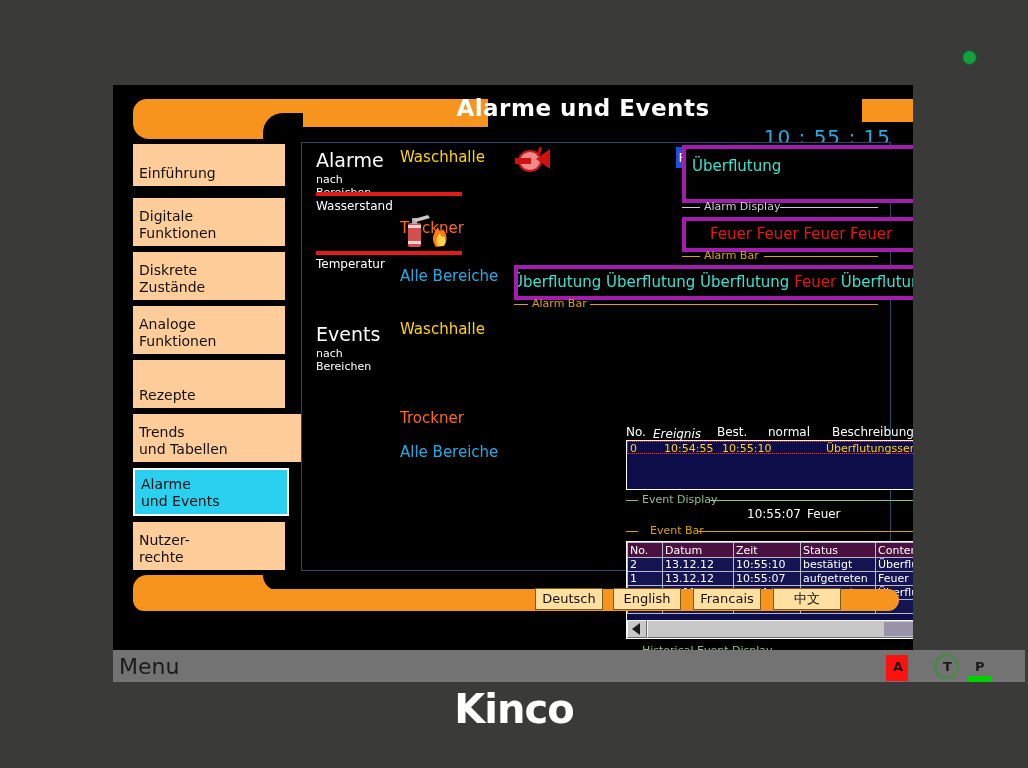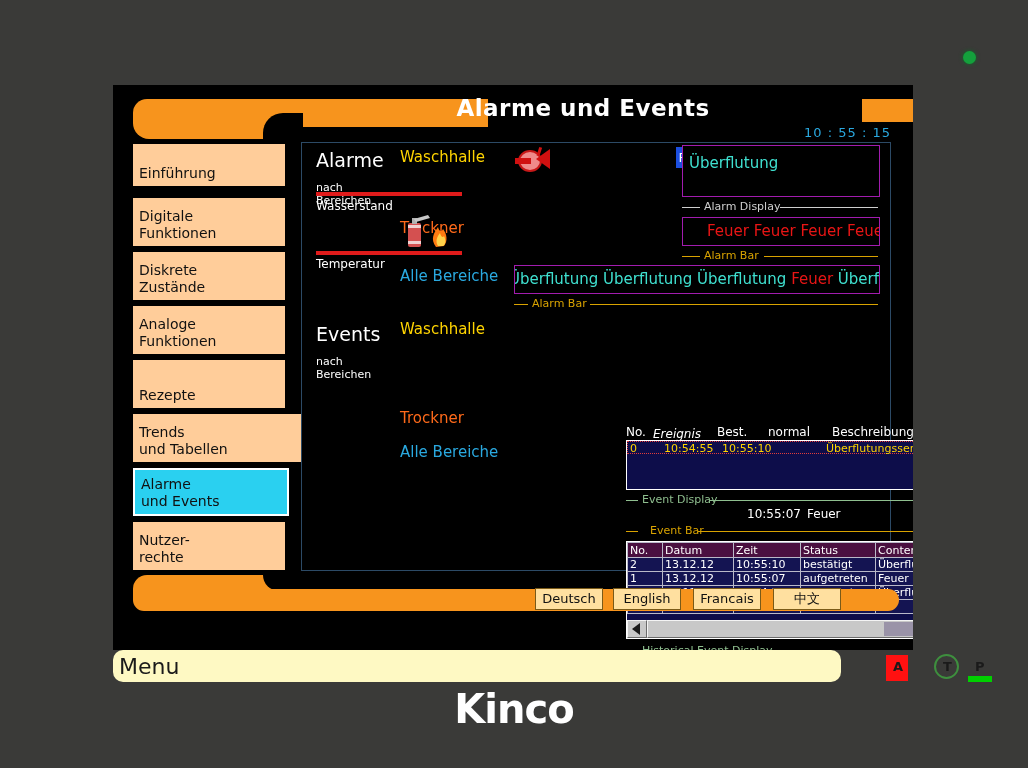--- a/index.html
+++ b/index.html
@@ -25,44 +25,44 @@
   .hdr-bar-left2{position:absolute;left:20px;top:28px;width:135px;height:26px;background:#f7941d;
     border-bottom-left-radius:16px;}
   .hdr-notch{position:absolute;left:150px;top:28px;width:40px;height:26px;background:#f7941d;
     border-bottom-left-radius:20px;}
   .hdr-notch-cut{position:absolute;left:150px;top:28px;width:40px;height:26px;background:#000;
     border-top-left-radius:20px;}
   .hdr-bar-right{position:absolute;left:749px;top:14px;width:153px;height:23px;background:#f7941d;
     border-top-right-radius:12px;border-bottom-right-radius:12px;}
   #screen-title{position:absolute;left:0;top:10px;width:940px;text-align:center;
     color:#ffffff;font-size:23px;letter-spacing:0.5px;font-weight:bold;}
-  #clock{position:absolute;right:22px;top:40px;color:#2aa9e0;font-size:13px;letter-spacing:1px;}
+  #clock{position:absolute;right:22px;top:40px;color:#2aa9e0;font-size:20px;letter-spacing:1px;}
 
   
   #panel{position:absolute;left:188px;top:57px;width:588px;height:427px;
     border:1px solid #2c4a66;background:#000;}
 
   
   .sec-title{position:absolute;color:#ffffff;font-size:19px;}
-  .sec-sub{position:absolute;color:#ffffff;font-size:11px;line-height:13px;margin-top:8px;}
+  .sec-sub{position:absolute;color:#ffffff;font-size:11px;line-height:13px;}
   .area-link{position:absolute;font-size:15px;}
   .c-yellow{color:#ffd400;}
   .c-orange{color:#ff6a1a;}
   .c-cyan{color:#2aa9e0;}
 
   
   .hornicon{position:absolute;}
   .pumpe-btn{position:absolute;background:#1c4fe0;color:#ffffff;font-size:13px;
     text-align:center;line-height:21px;width:50px;height:21px;}
   .chk-btn{position:absolute;width:26px;height:25px;background:#f0f0ea;border:1px solid #9a9a92;
     text-align:center;line-height:24px;font-size:17px;color:#1a1a1a;font-weight:bold;}
   .meterbar{position:absolute;height:4px;background:#e01b1b;}
   .meterlabel{position:absolute;color:#ffffff;font-size:12px;}
 
-  .disp-box{position:absolute;border:1px solid #a21caf;background:#000;overflow:hidden;}
+  .disp-box{position:absolute;border:4px solid #a21caf;background:#000;overflow:hidden;padding-left:45px;}
   .box-caption{position:absolute;font-size:11px;white-space:nowrap;}
   .cap-white{color:#cfcfcf;}
   .cap-amber{color:#d9a300;}
   .cap-green{color:#8fbf8f;}
   .caprule{position:absolute;height:1px;}
 
   .alarm-txt{position:absolute;white-space:nowrap;font-size:15px;}
 
   
   .ev-hdr{position:absolute;color:#ffffff;font-size:12px;}
@@ -93,21 +93,21 @@
   .ftr-bar2{position:absolute;left:20px;top:490px;width:136px;height:24px;background:#f7941d;
     border-top-left-radius:14px;}
   .ftr-notch{position:absolute;left:150px;top:490px;width:38px;height:16px;background:#f7941d;
     border-top-left-radius:18px;}
   .ftr-notch-cut{position:absolute;left:150px;top:490px;width:38px;height:16px;background:#000;
     border-bottom-left-radius:18px;}
   .lang-btn{position:absolute;top:503px;height:22px;background:#ffe0a0;border:1px solid #7a5a18;
     box-sizing:border-box;color:#111111;font-size:13px;text-align:center;line-height:20px;}
 
   
-  #statusbar{position:absolute;left:113px;top:650px;width:728px;height:32px;background:#fef9c3;border-radius:10px;}
+  #statusbar{position:absolute;left:113px;top:650px;width:912px;height:32px;background:#737373;}
   #menu-label{position:absolute;left:6px;top:4px;color:#1a1a1a;font-size:22px;}
   .sb-ico{position:absolute;top:9px;font-size:13px;color:#1a1a1a;font-weight:bold;}
   #ico-T-ring{position:absolute;left:821px;top:4px;width:25px;height:25px;border:2px solid #3e8f3e;
     border-radius:50%;box-sizing:border-box;}
   #ico-P-bar{position:absolute;left:855px;top:26px;width:24px;height:6px;background:#00d000;}
   #ico-A-bg{position:absolute;left:886px;top:655px;width:22px;height:26px;background:#ff1111;}
 </style>
 </head>
 <body>
 

